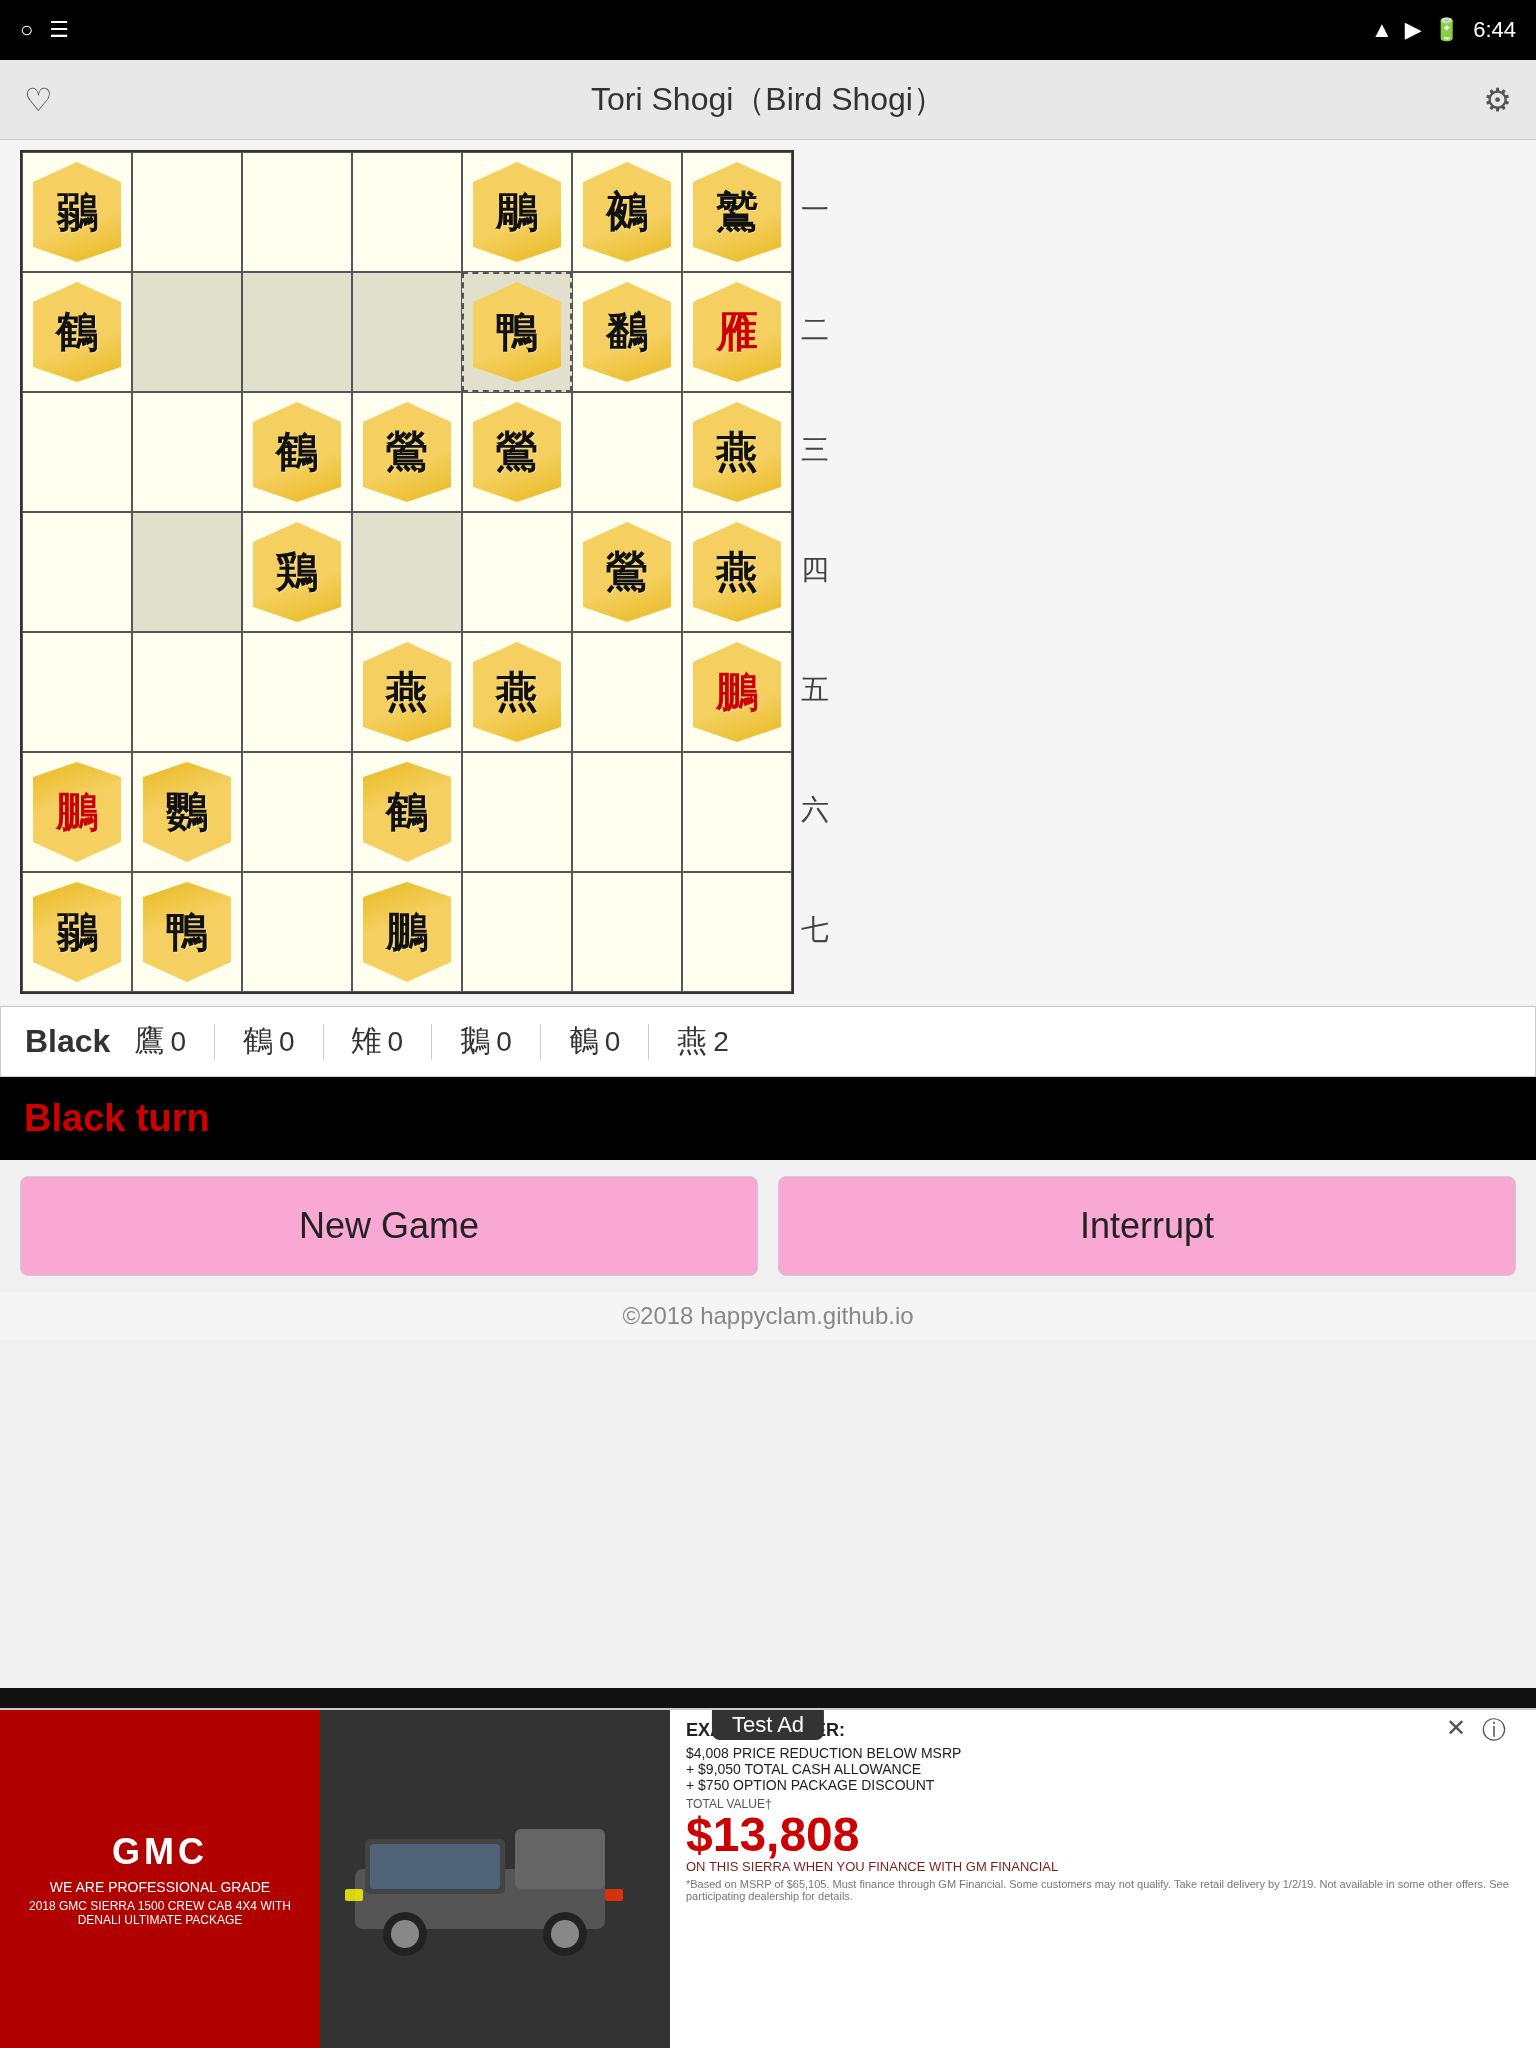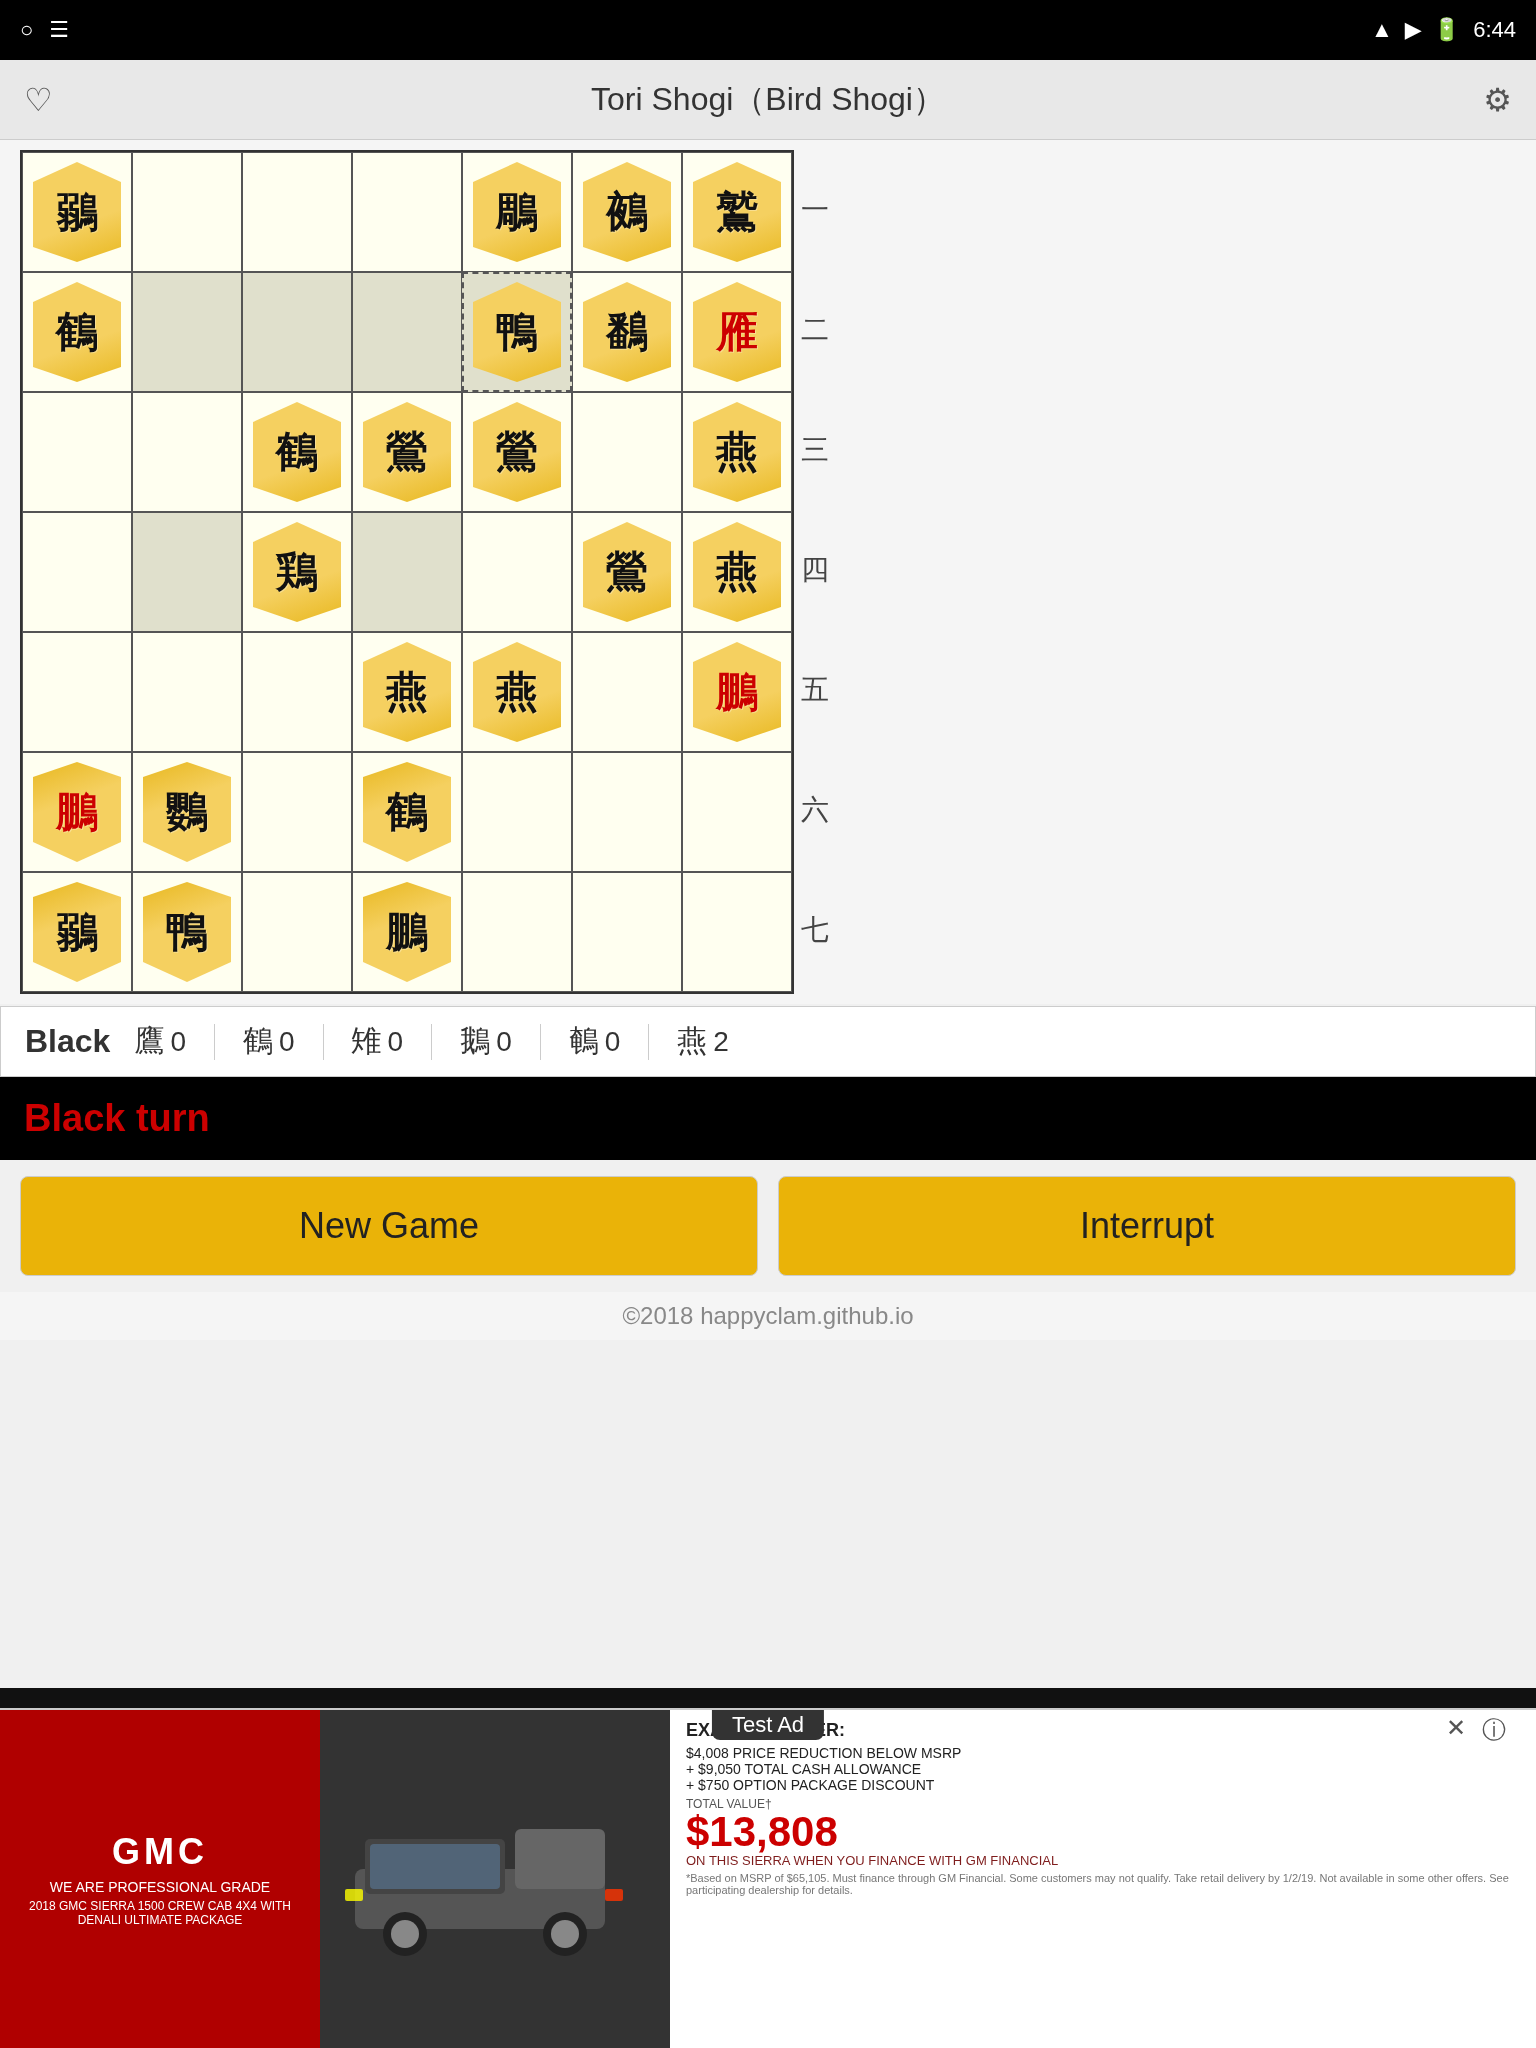--- a/index.html
+++ b/index.html
@@ -172,21 +172,21 @@
     #action-buttons {
       display: flex;
       width: 100%;
       padding: 16px 20px;
       gap: 20px;
       background: #f0f0f0;
     }
     .action-btn {
       flex: 1;
       height: 100px;
-      background: #eab308;
+      background: #f9a8d4;
       border: 1px solid #ccc;
       border-radius: 8px;
       font-size: 36px;
       color: #222;
       cursor: pointer;
       display: flex;
       align-items: center;
       justify-content: center;
     }
 
@@ -591,19 +591,19 @@
       <rect x="0" y="90" width="18" height="12" rx="2" fill="#ffff00" opacity="0.8"></rect>
       <rect x="260" y="90" width="18" height="12" rx="2" fill="#ff3300" opacity="0.8"></rect>
     </svg>
   </div>
   <div id="ad-right">
     <div style="font-size:18px;font-weight:bold;">EXAMPLE OFFER:</div>
     <div style="font-size:14px;margin-top:4px;">$4,008 PRICE REDUCTION BELOW MSRP</div>
     <div style="font-size:14px;">+ $9,050 TOTAL CASH ALLOWANCE</div>
     <div style="font-size:14px;">+ $750 OPTION PACKAGE DISCOUNT</div>
     <div style="font-size:12px;margin-top:4px;color:#555;">TOTAL VALUE†</div>
-    <div style="font-size:42px;font-weight:bold;color:#cc0000;line-height:1;">$13,808</div>
+    <div style="font-size:48px;font-weight:bold;color:#cc0000;line-height:1;">$13,808</div>
     <div style="font-size:13px;color:#7f1d1d;">ON THIS SIERRA
 WHEN YOU FINANCE
 WITH GM FINANCIAL</div>
     <div style="font-size:11px;color:#777;margin-top:4px;">*Based on MSRP of $65,105. Must finance through GM Financial. Some customers may not qualify. Take retail delivery by 1/2/19. Not available in some other offers. See participating dealership for details.</div>
   </div>
 </div>
 
 </body></html>

